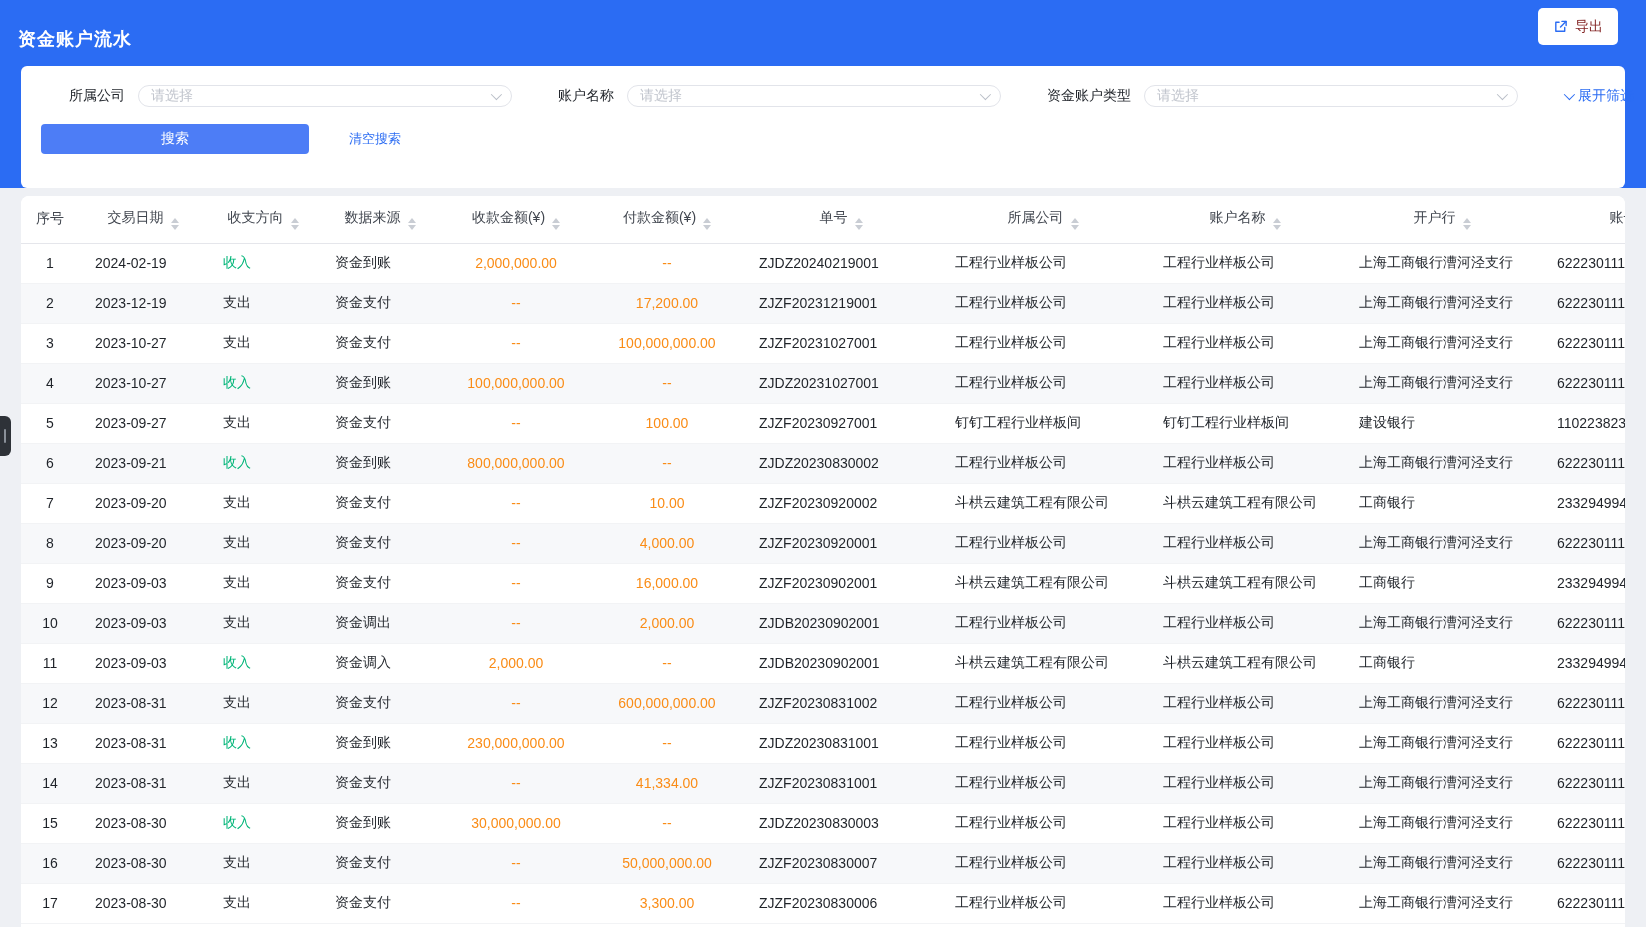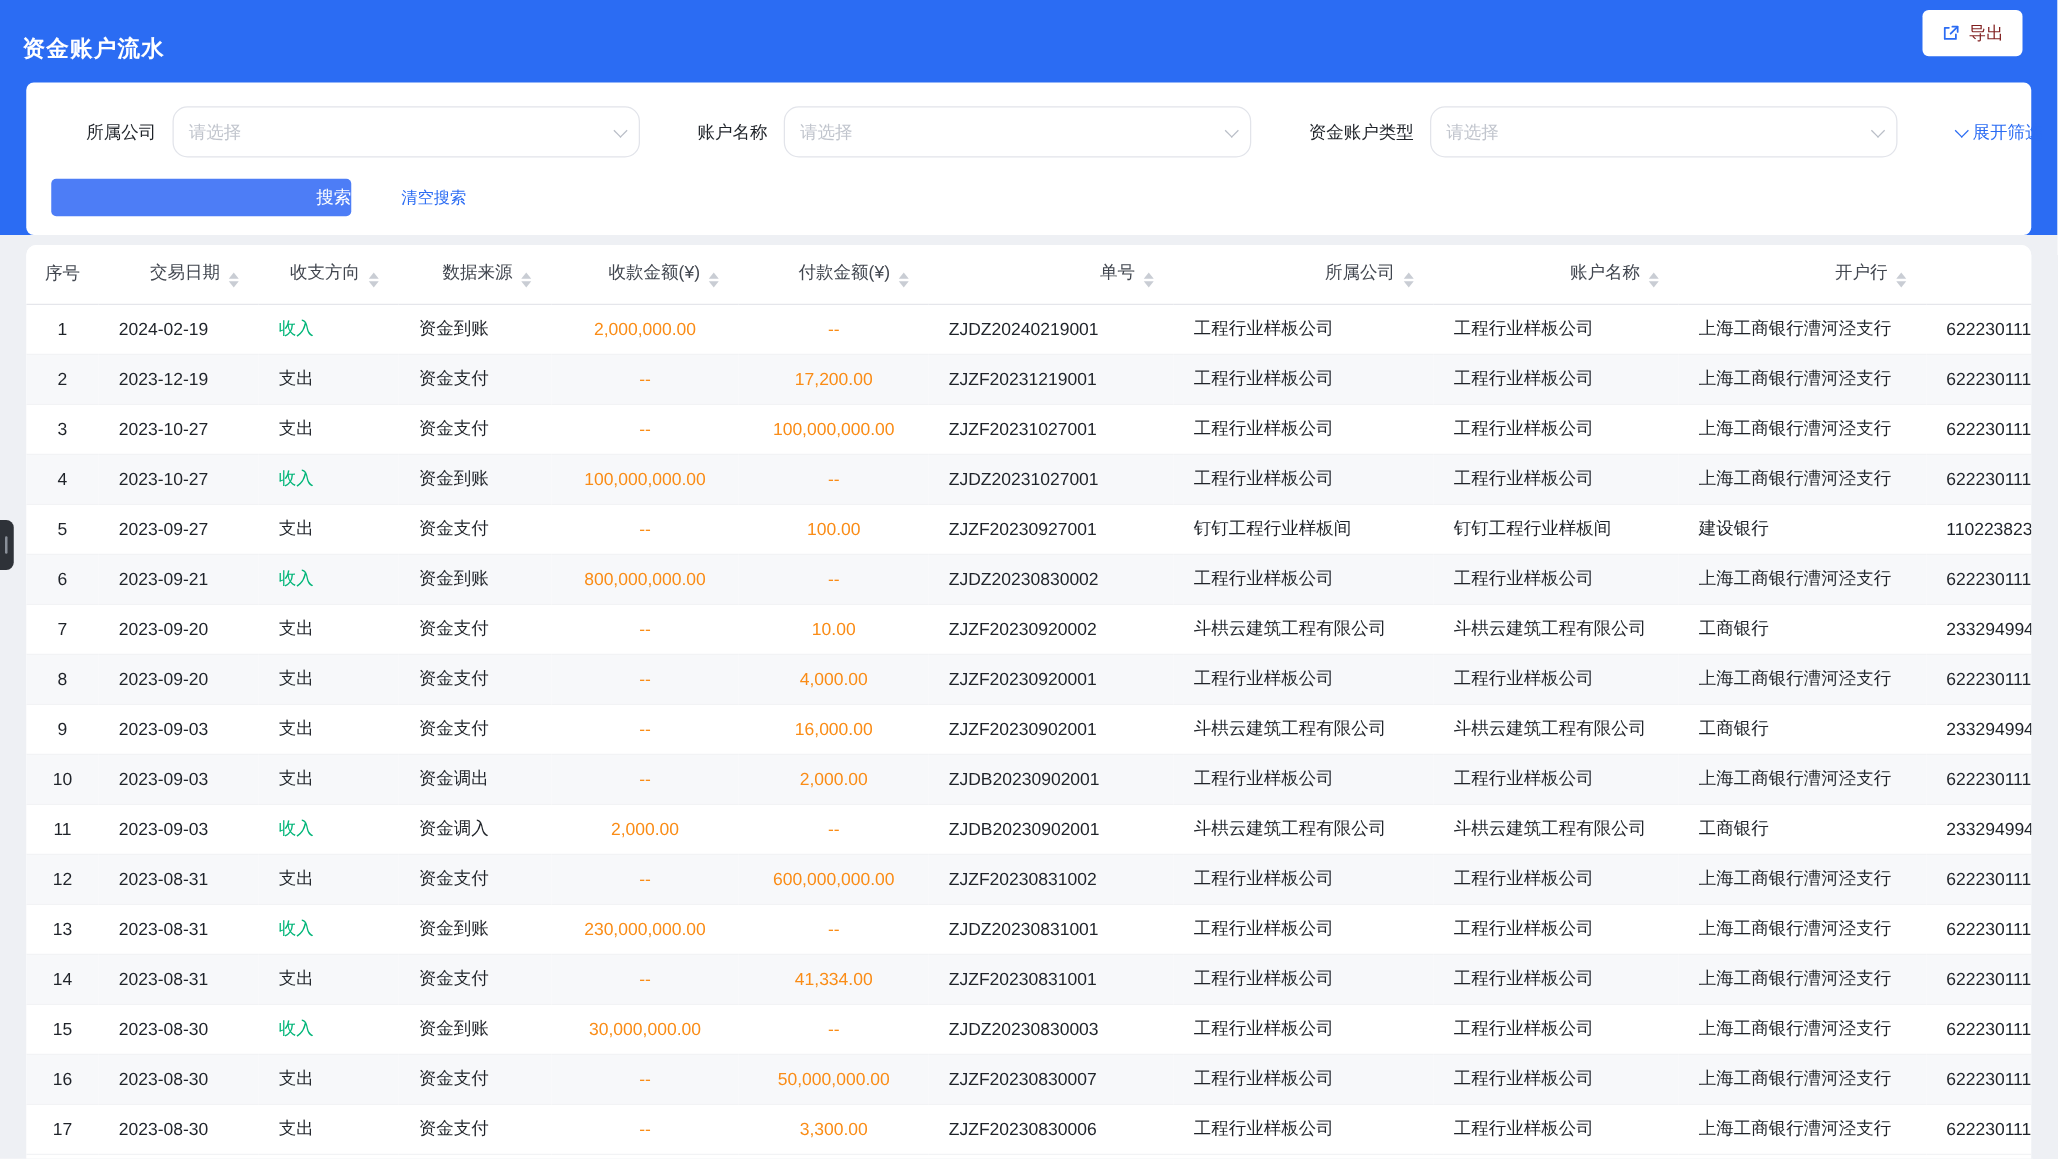--- a/index.html
+++ b/index.html
@@ -33,21 +33,21 @@
   .filter-card {
     position:absolute; left:21px; top:66px; width:1604px; height:122px;
     background:#ffffff; border-radius:6px;
     padding:19px 20px 0 20px;
   }
   .filter-row { display:flex; align-items:center; }
   .fgroup { display:flex; align-items:center; margin-right:46px; }
   .fgroup:first-child { margin-left:28px; }
   .fgroup .flabel { margin-right:13px; white-space:nowrap; color:#1f2329; font-size:14px; }
   .fselect {
-    width:374px; height:41px;
+    width:374px; height:22px;
     border:1px solid #e2e4ea; border-radius:12px;
     display:flex; align-items:center; justify-content:space-between;
     padding:0 12px; background:#fff; cursor:pointer;
   }
   .fselect .ph { color:#c1c5cd; font-size:14px; }
   .chev {
     width:8px; height:8px;
     border-right:1.4px solid #b9bec7; border-bottom:1.4px solid #b9bec7;
     transform:rotate(45deg) translateY(-2px);
   }
@@ -55,41 +55,41 @@
     margin-left:auto; color:#2b6cf3; font-size:14px;
     display:flex; align-items:center; gap:6px; cursor:pointer; white-space:nowrap;
   }
   .chev-blue {
     width:8px; height:8px;
     border-right:1.6px solid #2b6cf3; border-bottom:1.6px solid #2b6cf3;
     transform:rotate(45deg) translateY(-2px);
   }
   .filter-actions { display:flex; align-items:center; margin-top:17px; }
   .search-btn {
-    width:240px; height:30px;
+    width:268px; height:30px;
     background:#4d7df6; color:#ffffff; border:none; border-radius:4px;
-    font-size:14px; cursor:pointer; font-family:inherit;text-align:right;
+    font-size:14px; cursor:pointer; font-family:inherit;
   }
   .clear-link { margin-left:40px; color:#2b6cf3; font-size:13px; cursor:pointer; }
   
   .table-card {
     position:absolute; left:21px; top:196px; width:1604px; height:731px;
     background:#ffffff; border-radius:8px 8px 0 0;
     overflow:hidden;
   }
   table {
     table-layout:fixed; width:1700px; border-collapse:collapse;
     font-size:14px;
   }
   col.c-no{width:58px} col.c-date{width:128px} col.c-dir{width:112px}
   col.c-src{width:122px} col.c-recv{width:150px} col.c-paid{width:152px}
   col.c-ord{width:196px} col.c-comp{width:208px} col.c-acct{width:196px}
   col.c-bank{width:198px} col.c-num{width:180px}
   thead th {
-    height:47px; text-align:right; padding:0 16px;
+    height:47px; text-align:center; padding:0 16px;
     font-weight:400; color:#41464f; white-space:nowrap;
     border-bottom:1px solid #e5e6eb; background:#ffffff;
   }
   thead th:first-child { text-align:center; padding:0 8px; }
   tbody td {
     height:40px; padding:0 16px; white-space:nowrap; overflow:hidden;
     color:#1f2329; border-bottom:1px solid #f2f3f5;
   }
   tbody tr:nth-child(even) td { background:#f7f8fa; }
   td.col-no { text-align:center; padding:0 8px; }

